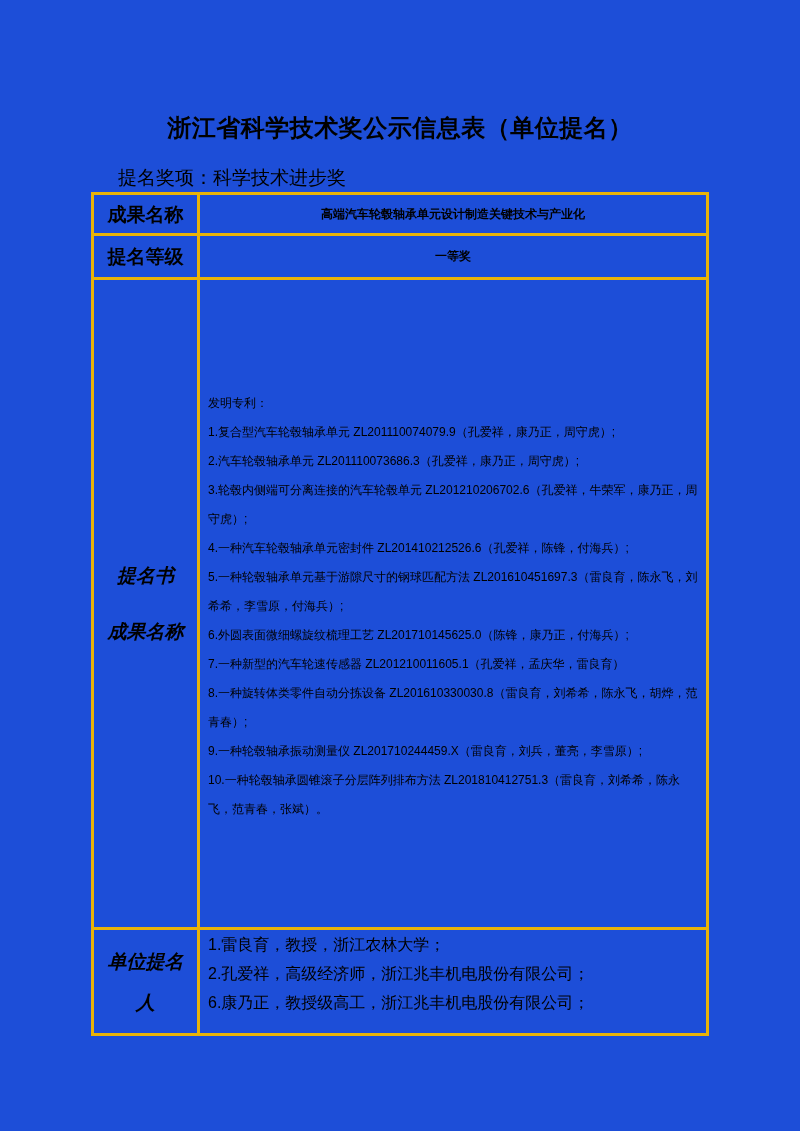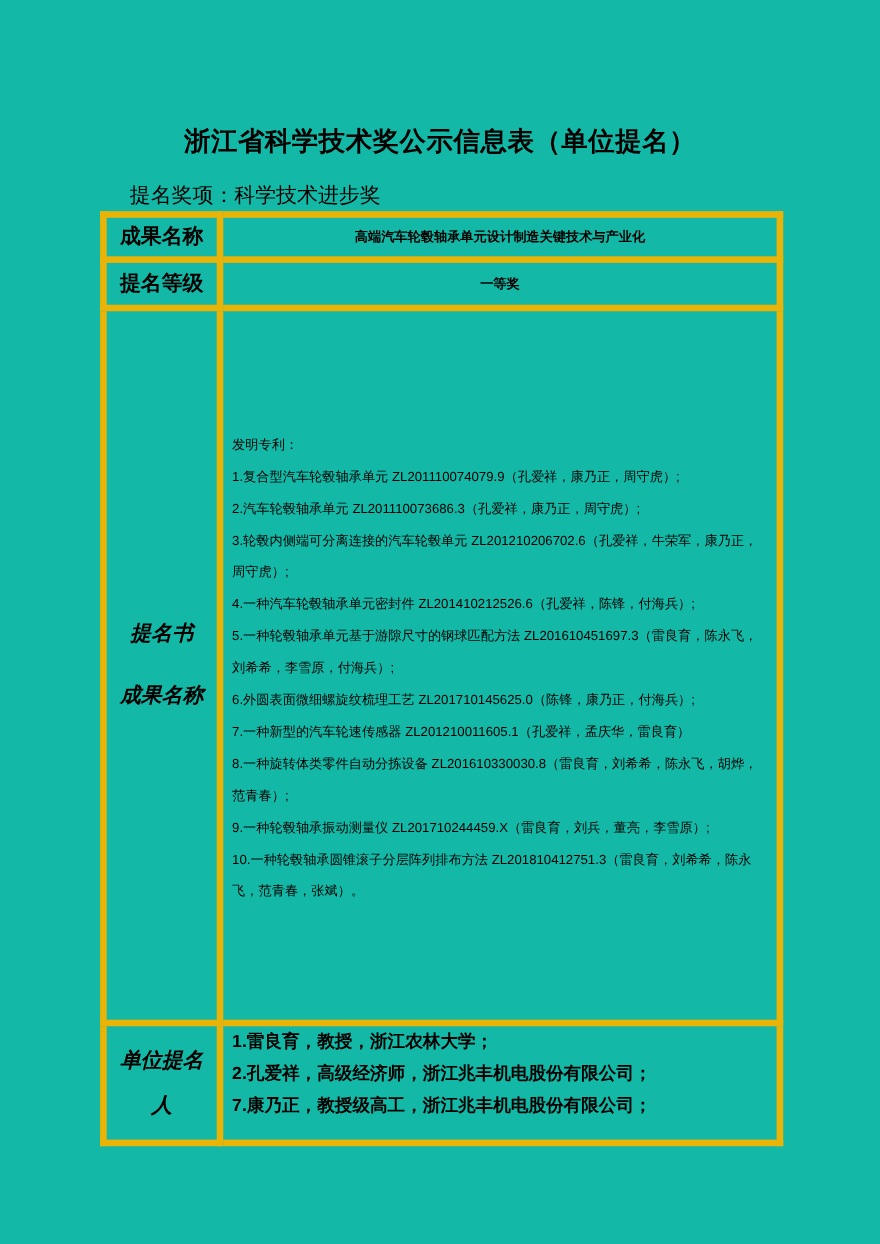--- a/index.html
+++ b/index.html
@@ -1,20 +1,20 @@
 <!DOCTYPE html>
 <html><head>
 <meta charset="utf-8">
 <style>
   html, body { margin: 0; padding: 0; background: #ffffff; }
   .page {
     position: relative;
     width: 800px;
     height: 1131px;
-    background: #14b8a6;
+    background: #1d4ed8;
     color: #000000;
     font-family: "Liberation Sans", "DejaVu Sans", sans-serif;
     overflow: hidden;
   }
   .doc-title {
     position: absolute;
     top: 112px;
     left: 0;
     width: 100%;
     text-align: center;
@@ -32,21 +32,21 @@
   }
   table.info-table {
     position: absolute;
     top: 192px;
     left: 91px;
     width: 615px;
     border-collapse: collapse;
     table-layout: fixed;
   }
   table.info-table td {
-    border: 6px solid #eab308;
+    border: 3px solid #eab308;
     vertical-align: middle;
     word-break: break-all;
   }
   td.label-cell {
     text-align: center;
     font-weight: bold;
     font-size: 19px;
     line-height: 27px;
   }
   td.value-cell-center {
@@ -63,21 +63,21 @@
     padding: 5px 6px 0 8px;
     font-size: 12px;
     line-height: 29px;
     font-weight: normal;
   }
   td.people-cell {
     vertical-align: middle;
     padding: 0 6px 16px 8px;
     font-size: 16px;
     line-height: 29px;
-    font-weight: bold;
+    font-weight: normal;
   }
   .content-cell p, .people-cell p { margin: 0; }
   .stacked-label div { display: block; font-style: italic; }
   .label-tall div { line-height: 56px; }
   .label-mid  div { line-height: 41px; }
 </style>
 </head>
 <body>
 
 <div class="page">
@@ -129,20 +129,20 @@
 
     <tr class="row-people">
       <td class="label-cell stacked-label label-mid">
         <div>单位提名</div>
         <div>人</div>
       </td>
       <td class="people-cell">
         <div>
               <p>1.雷良育，教授，浙江农林大学；</p>
               <p>2.孔爱祥，高级经济师，浙江兆丰机电股份有限公司；</p>
-              <p>7.康乃正，教授级高工，浙江兆丰机电股份有限公司；</p>
+              <p>6.康乃正，教授级高工，浙江兆丰机电股份有限公司；</p>
             </div>
       </td>
     </tr>
   </tbody>
     </table>
 
 </div>
 
 </body></html>

